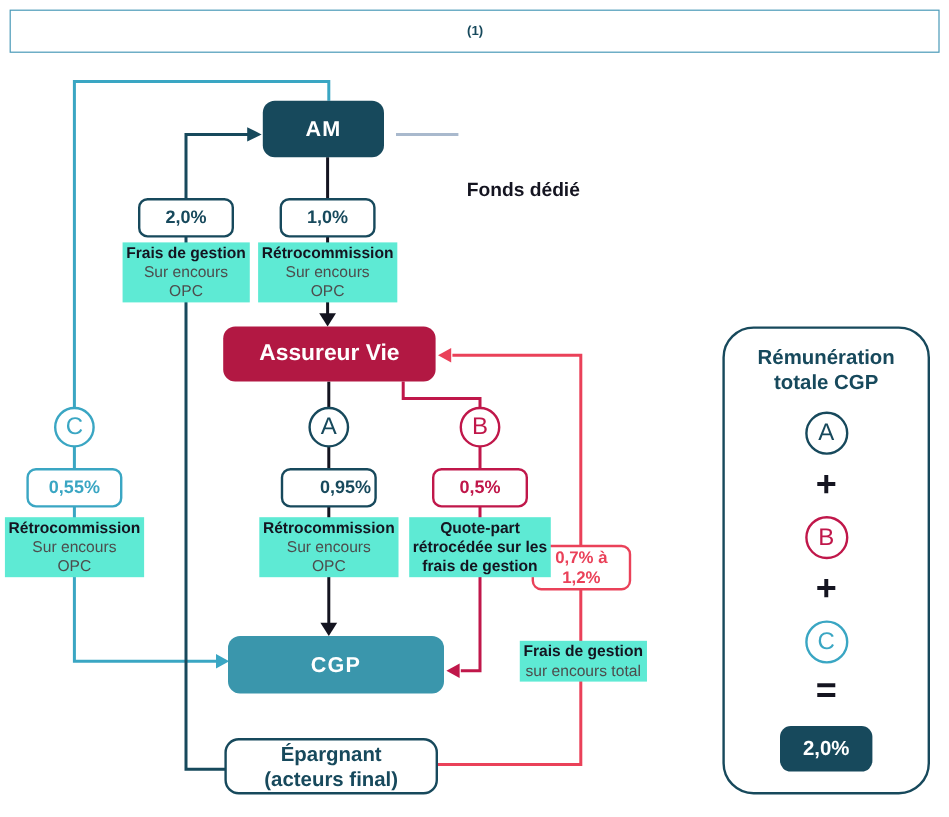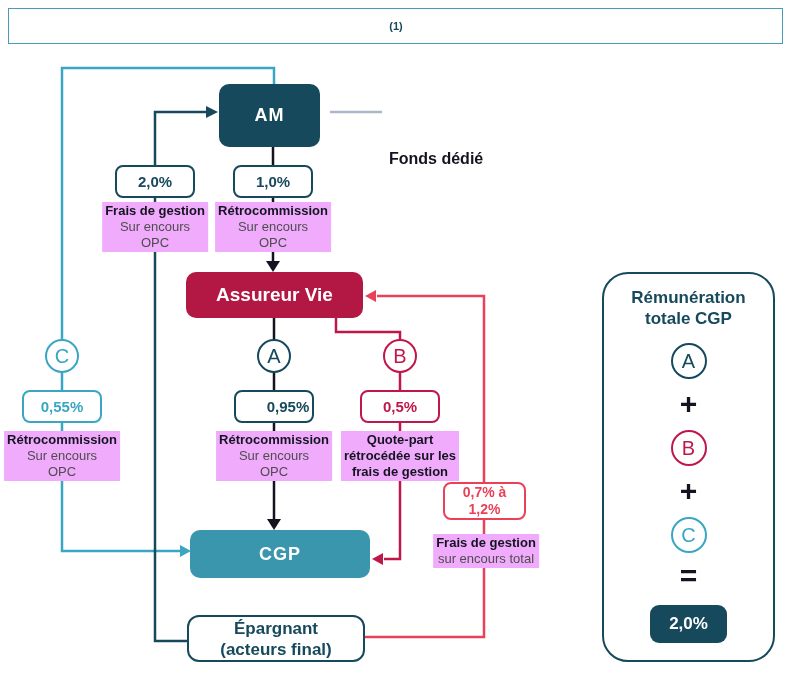--- a/index.html
+++ b/index.html
@@ -26,51 +26,51 @@
   .w-red{stroke:var(--bright-red);fill:none;stroke-width:2.5;}
   .w-gray{stroke:var(--connector-gray);fill:none;stroke-width:2.5;}
   .a-lightteal{fill:var(--light-teal);}
   .a-darkteal{fill:var(--dark-teal);}
   .a-black{fill:var(--ink-black);}
   .a-crimson{fill:var(--crimson);}
   .a-red{fill:var(--bright-red);}
 
   .node{position:absolute;display:flex;align-items:center;justify-content:center;
     border-radius:10px;color:#fff;font-weight:bold;text-align:center;}
-  .node-am{left:219px;top:84px;width:101px;height:63px;background:var(--dark-teal);font-size:18px;letter-spacing:1px;}
+  .node-am{left:219px;top:84px;width:101px;height:47px;background:var(--dark-teal);font-size:18px;letter-spacing:1px;}
   .node-assureur{left:186px;top:272px;width:177px;height:46px;background:var(--assureur-red);font-size:19px;}
   .node-cgp{left:190px;top:530px;width:180px;height:48px;background:var(--teal);font-size:18px;letter-spacing:1px;}
   .node-epargnant{left:187px;top:615px;width:178px;height:47px;background:#fff;
     border:2px solid var(--dark-teal);border-radius:12px;color:var(--dark-teal);
     font-size:17px;line-height:21px;flex-direction:column;}
 
   .fonds-dedie{position:absolute;left:389px;top:102px;font-size:16px;font-weight:bold;color:var(--ink-black);margin-top:48px;}
 
   .pill{position:absolute;background:#fff;border:2px solid;border-radius:8px;
     display:flex;align-items:center;justify-content:center;flex-direction:column;
     font-weight:bold;font-size:15px;}
   .pill-darkteal{border-color:var(--dark-teal);color:var(--dark-teal);}
   .pill-crimson{border-color:var(--crimson);color:var(--crimson);}
   .pill-lightteal{border-color:var(--light-teal);color:var(--light-teal);}
   .pill-red{border-color:var(--bright-red);color:var(--bright-red);}
   .pill-20{left:115px;top:165px;width:80px;height:33px;}
   .pill-10{left:233px;top:165px;width:80px;height:33px;}
   .pill-095{left:234px;top:390px;width:80px;height:33px;padding-left:28px;}
   .pill-05{left:360px;top:390px;width:80px;height:33px;}
   .pill-055{left:22px;top:390px;width:80px;height:33px;}
-  .pill-total{left:443px;top:482px;width:83px;height:38px;font-size:14px;line-height:17px;}
+  .pill-total{left:443px;top:454px;width:83px;height:38px;font-size:14px;line-height:17px;}
 
   .circle{position:absolute;width:34px;height:34px;border-radius:50%;background:#fff;
     border:2.5px solid;display:flex;align-items:center;justify-content:center;
     font-size:20px;font-weight:500;}
   .circle-a{left:257px;top:339px;border-color:var(--dark-teal);color:var(--dark-teal);}
   .circle-b{left:383px;top:339px;border-color:var(--crimson);color:var(--crimson);}
   .circle-c{left:45px;top:339px;border-color:var(--light-teal);color:var(--light-teal);}
 
-  .flow-label{position:absolute;transform:translateX(-50%);background:#f0abfc;
+  .flow-label{position:absolute;transform:translateX(-50%);background:#5eead4;
     text-align:center;font-size:13px;line-height:16px;color:var(--text-gray);
     white-space:nowrap;padding:1px 3px;}
   .flow-label .b{font-weight:bold;color:var(--ink-black);display:block;}
   .flow-label span{display:block;}
   .lbl-20{left:155px;top:202px;}
   .lbl-10{left:273px;top:202px;}
   .lbl-a{left:274px;top:431px;}
   .lbl-b{left:400px;top:431px;}
   .lbl-c{left:62px;top:431px;}
   .lbl-total{left:486px;top:534px;}

